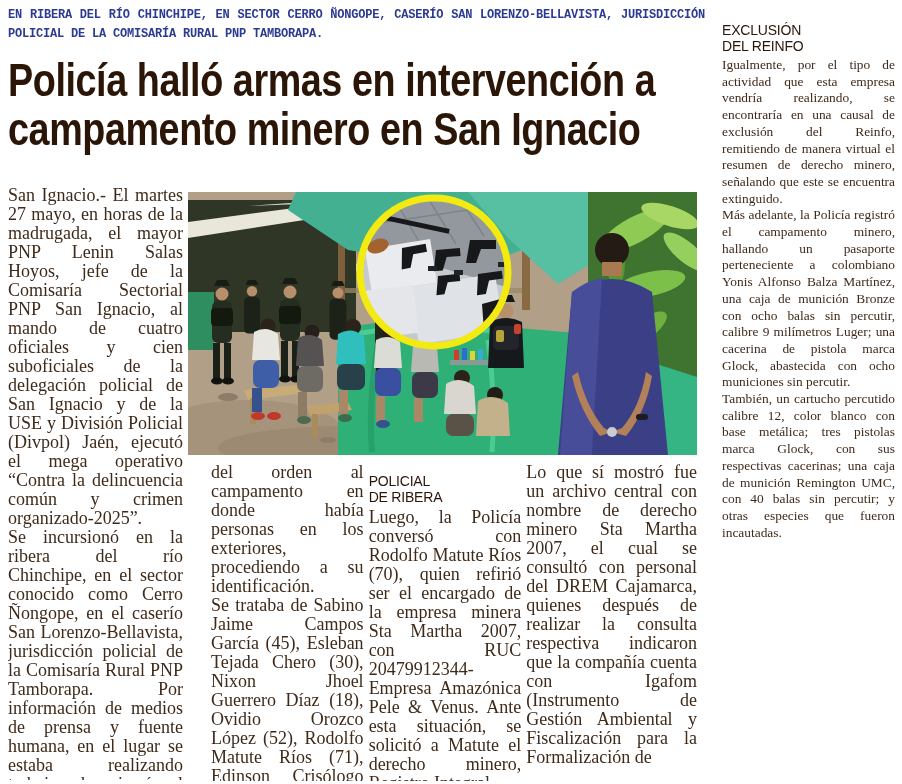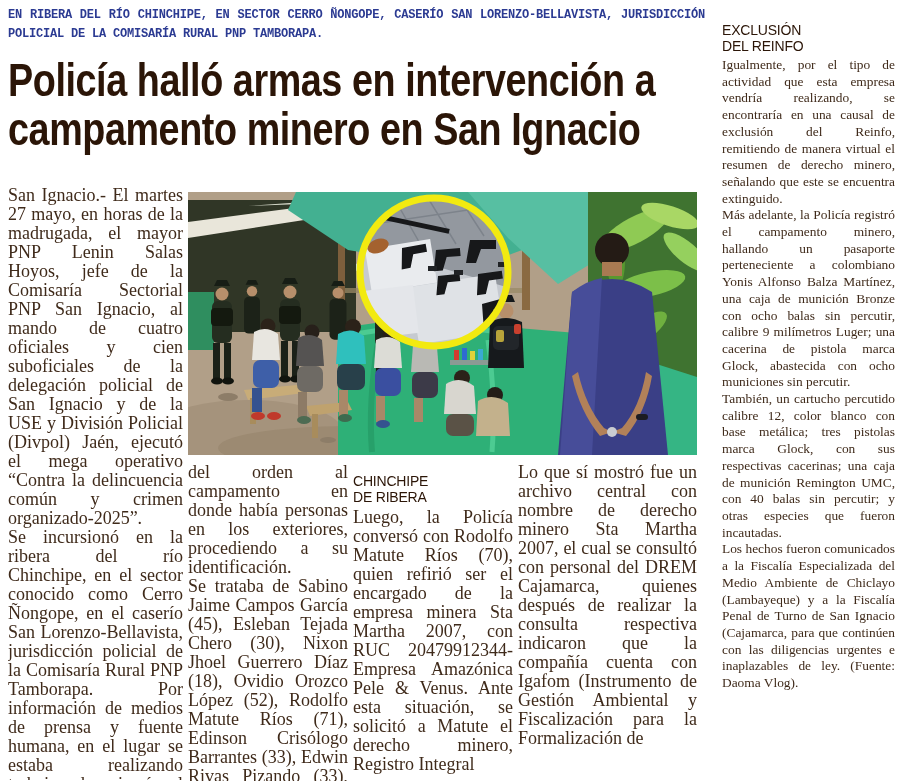--- a/index.html
+++ b/index.html
@@ -16,21 +16,21 @@
   .headline{
     margin-top:12px;font-family:"Liberation Sans", sans-serif;font-weight:700;
     font-size:46px;line-height:49px;letter-spacing:-0.5px;color:#2b1507;
     width:850px;transform:scaleX(0.82);transform-origin:0 0;
   }
   .content{position:absolute;left:8px;top:186px;width:697px;display:flex;}
   .c1{width:175px;margin-right:5px;height:594px;overflow:hidden;}
   .center{width:509px;}
   .photo-wrap{width:509px;height:263px;margin-top:6px;overflow:hidden;}
   .under{display:flex;margin-top:8px;height:318px;overflow:hidden;}
-  .cA{width:160px;margin-right:5px;} .cB{width:160px;margin-right:5px;} .cC{width:179px;}
+  .cA{width:160px;margin-right:5px;margin-left:23px;} .cB{width:160px;margin-right:5px;} .cC{width:179px;}
   p.body{margin:0;font-size:18px;line-height:19px;color:#3f2a1a;text-align:justify;hyphens:auto;}
   .subhead{
     font-family:"Liberation Sans", sans-serif;font-weight:400;
     font-size:14px;line-height:16px;letter-spacing:-0.2px;color:#2b1507;
     margin-top:10px;margin-bottom:3px;
   }
   .sidebar{position:absolute;left:722px;top:12px;width:173px;height:770px;overflow:hidden;}
   .sidebar p.body{font-size:13.4px;line-height:16.7px;}
   svg{display:block;}
 </style>
@@ -247,34 +247,33 @@
       </svg>
     </div>
     <div class="under">
       <div class="cA">
         <p class="body">del orden al campamento en donde había personas en los exteriores, procediendo a su identificación.</p>
         <p class="body">Se trataba de Sabino Jaime Campos García (45), Esleban Tejada Chero (30), Nixon Jhoel Guerrero Díaz (18), Ovidio Orozco López (52), Rodolfo Matute Ríos (71), Edinson Crisólogo Barrantes (33), Edwin Rivas Pizando (33), Omar Tineo Pérez (29) y Eudes Suasaca Pacompia (29).</p>
         <p class="body">Asimismo, Jorge Alberto Riofrío Contreras (34), Ángel Javier Alaya Ramírez (32), Anderson Gian Pier Tejada</p>
       </div>
       <div class="cB">
         <div class="subhead">
-          <div>CHINCHIPE</div>
+          <div>POLICIAL</div>
           <div>DE RIBERA</div>
         </div>
         <p class="body">Luego, la Policía conversó con Rodolfo Matute Ríos (70), quien refirió ser el encargado de la empresa minera Sta Martha 2007, con RUC 20479912344-Empresa Amazónica Pele &amp; Venus. Ante esta situación, se solicitó a Matute el derecho minero, Registro Integral</p>
       </div>
       <div class="cC">
         <p class="body">Lo que sí mostró fue un archivo central con nombre de derecho minero Sta Martha 2007, el cual se consultó con personal del DREM Cajamarca, quienes después de realizar la consulta respectiva indicaron que la compañía cuenta con Igafom (Instrumento de Gestión Ambiental y Fiscalización para la Formalización de</p>
       </div>
     </div>
   </div>
 </div>
 
 <div class="sidebar">
   <div class="subhead">
     <div>EXCLUSIÓN</div>
     <div>DEL REINFO</div>
   </div>
   <p class="body">Igualmente, por el tipo de actividad que esta empresa vendría realizando, se encontraría en una causal de exclusión del Reinfo, remitiendo de manera virtual el resumen de derecho minero, señalando que este se encuentra extinguido.</p>
   <p class="body">Más adelante, la Policía registró el campamento minero, hallando un pasaporte perteneciente a colombiano Yonis Alfonso Balza Martínez, una caja de munición Bronze con ocho balas sin percutir, calibre 9 milímetros Luger; una cacerina de pistola marca Glock, abastecida con ocho municiones sin percutir.</p>
   <p class="body">También, un cartucho percutido calibre 12, color blanco con base metálica; tres pistolas marca Glock, con sus respectivas cacerinas; una caja de munición Remington UMC, con 40 balas sin percutir; y otras especies que fueron incautadas.</p>
-  <p class="body">Los hechos fueron comunicados a la Fiscalía Especializada del Medio Ambiente de Chiclayo (Lambayeque) y a la Fiscalía Penal de Turno de San Ignacio (Cajamarca, para que continúen con las diligencias urgentes e inaplazables de ley. (Fuente: Daoma Vlog).</p>
 </div>
 
 </body></html>

